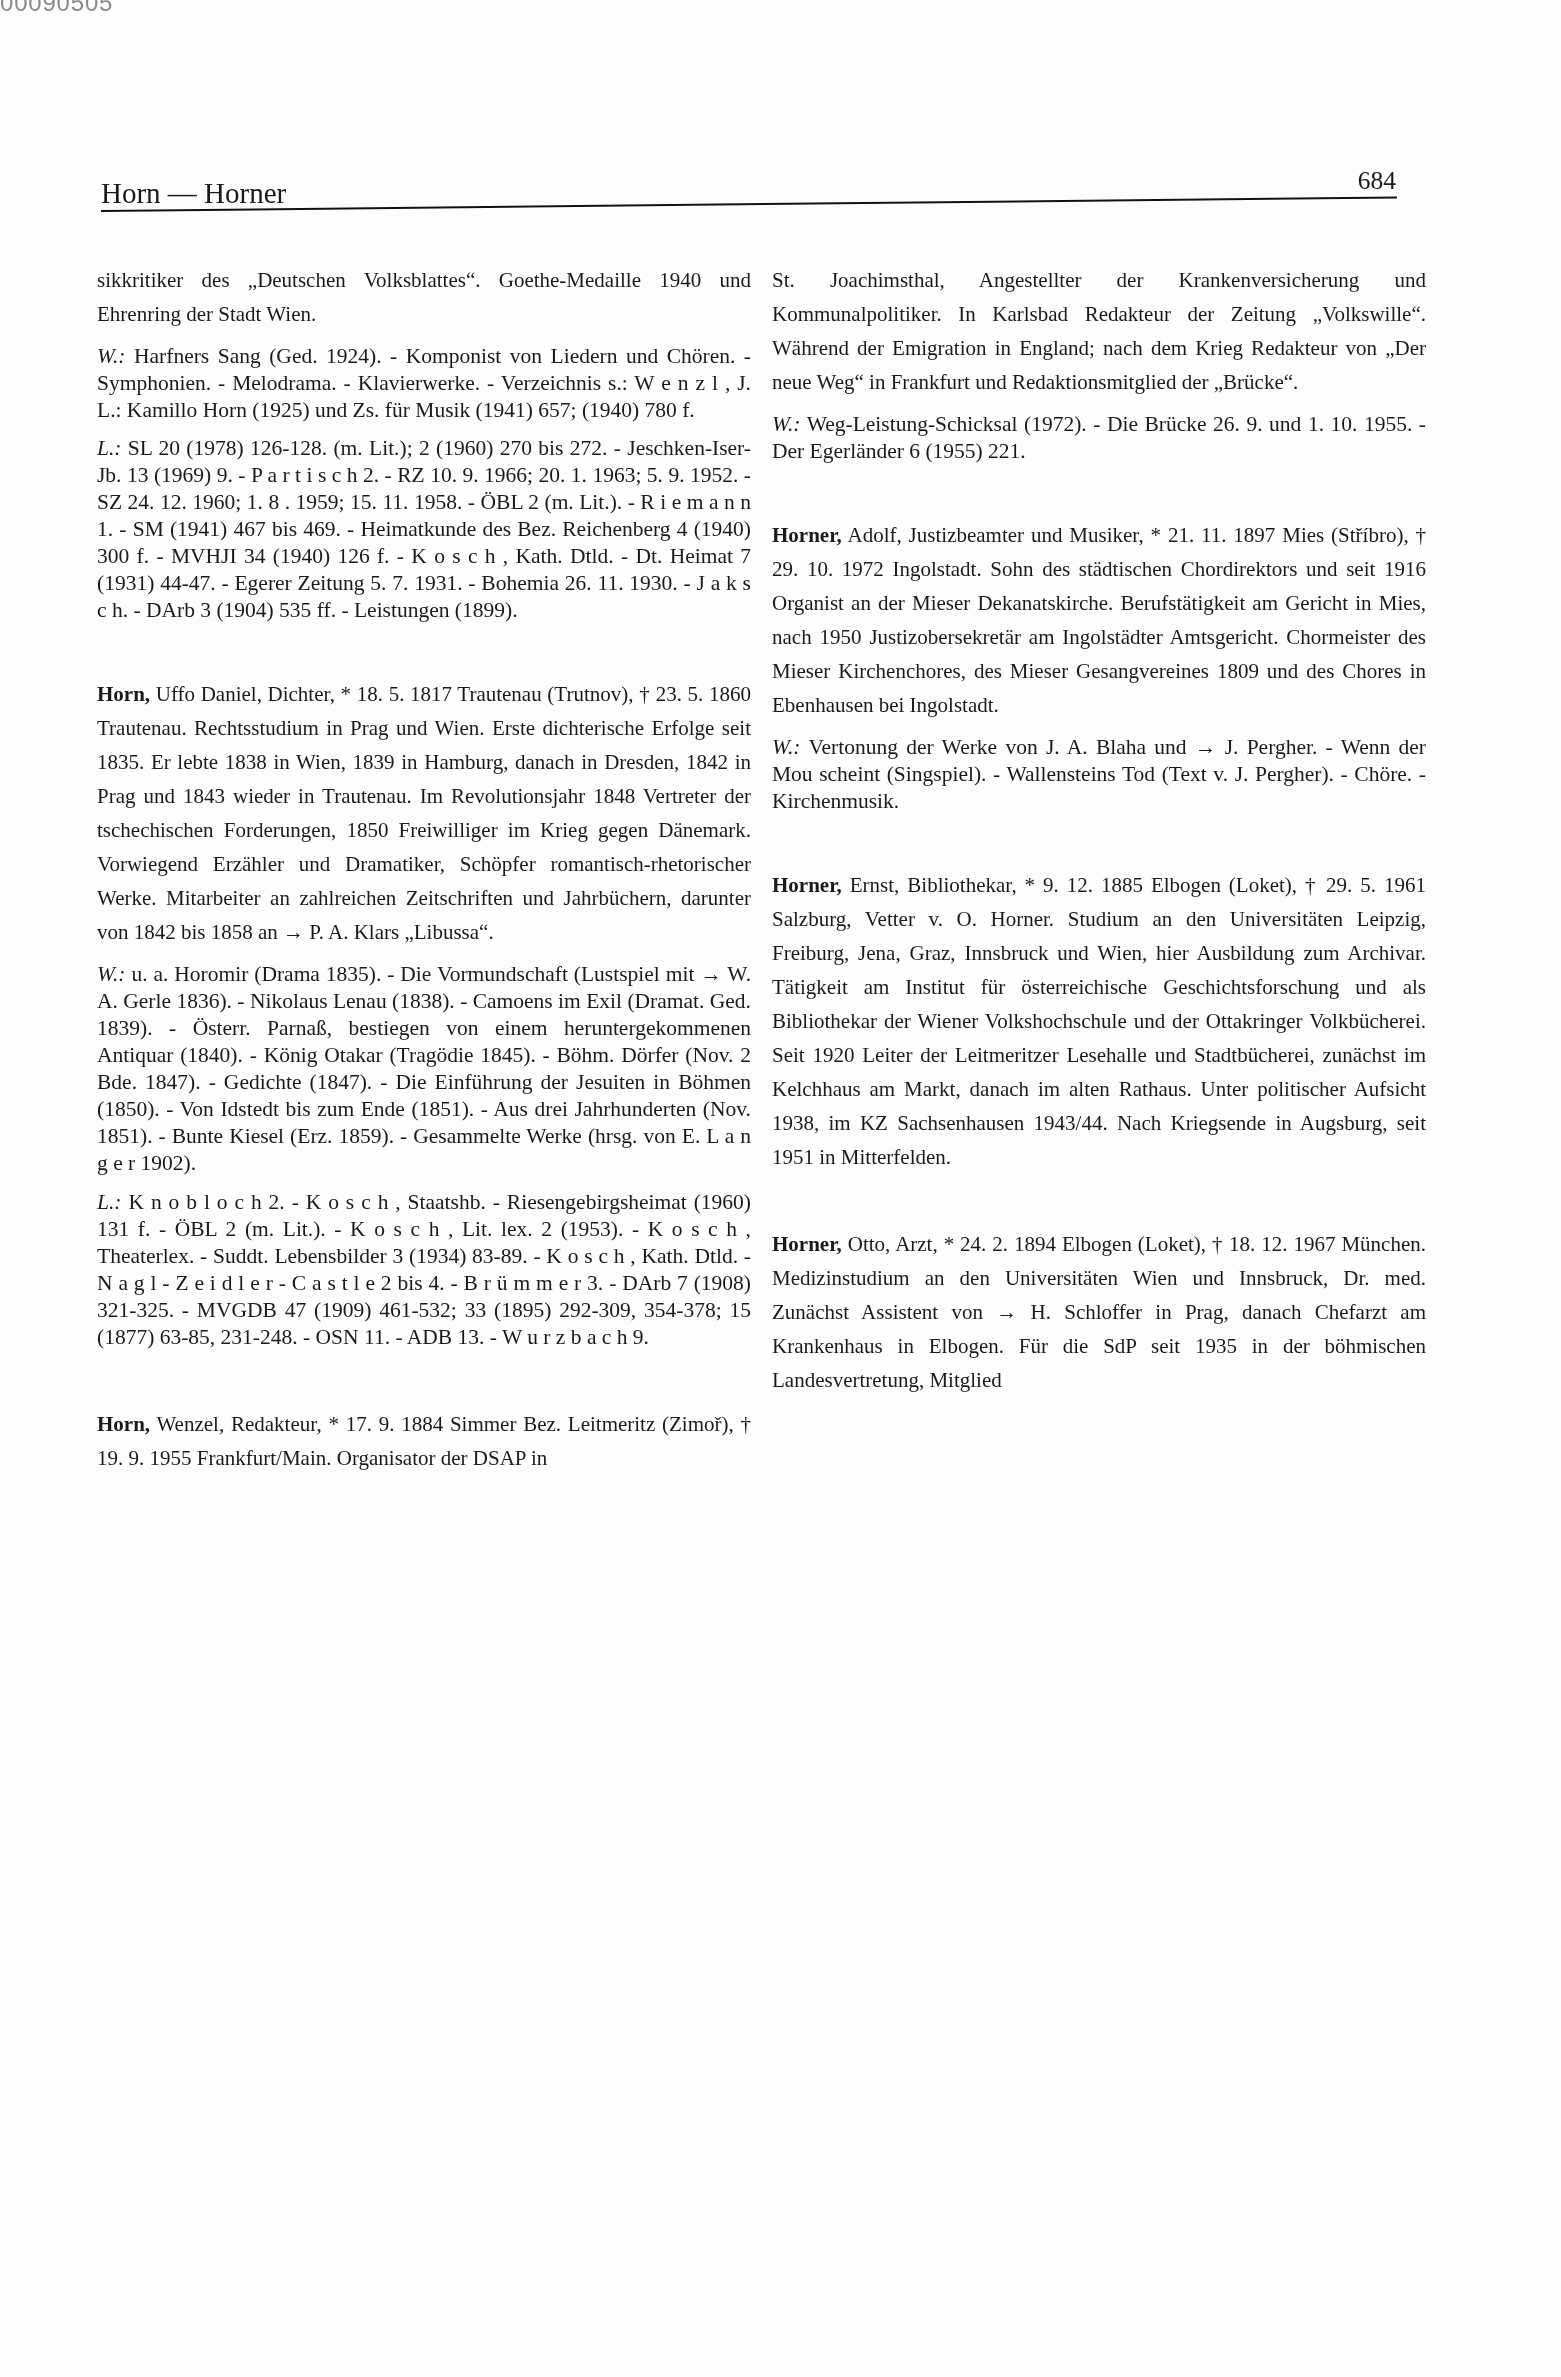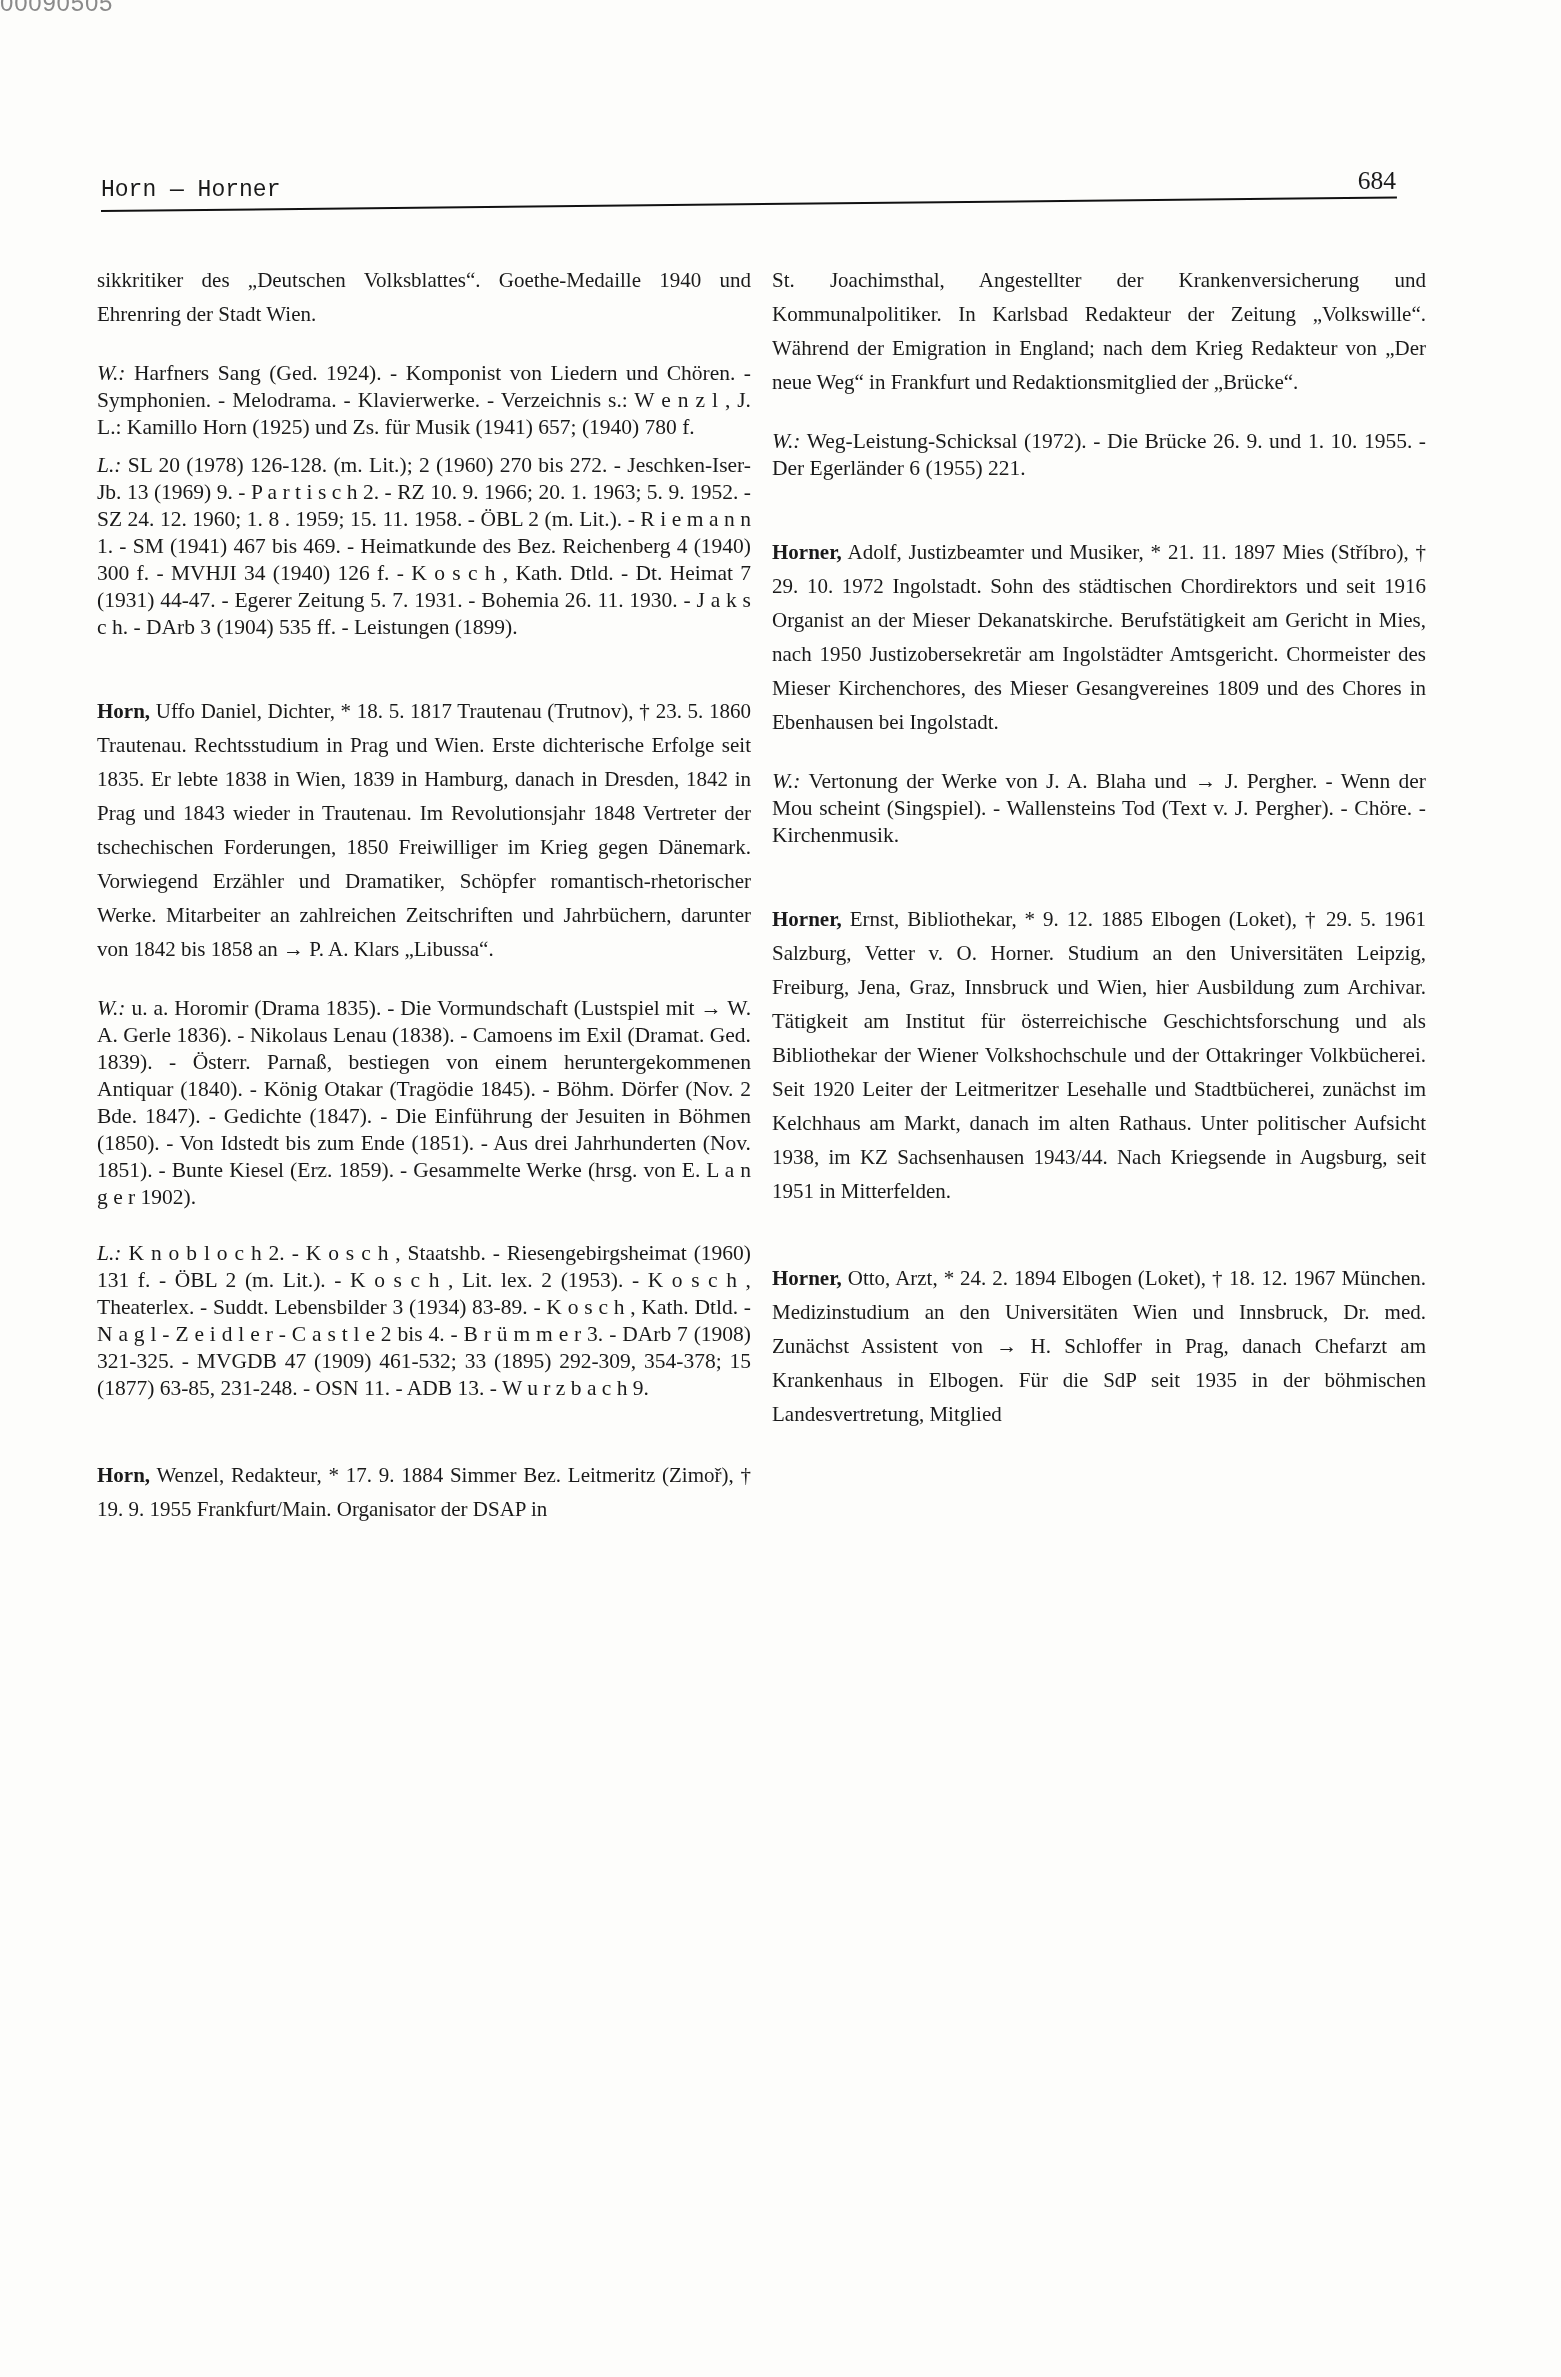--- a/index.html
+++ b/index.html
@@ -1,28 +1,28 @@
 <!DOCTYPE html>
 <html style="font-size:12.8px"><head>
 <meta charset="utf-8">
 <style>
   html, body { margin: 0; padding: 0; background: #fdfdfb; }
   body { width: 1561px; height: 2377px; position: relative; overflow: hidden; color: #1a1a1a; font-family: "DejaVu Serif", "Liberation Serif", serif; }
   .stamp { position: absolute; left: 0; top: -11px; font-family: "Liberation Sans", sans-serif; font-size: 24px; color: #8a8a8a; letter-spacing: 0.8px; }
-  .running-head { position: absolute; left: 101px; top: 177px; font-family: Liberation Mono, monospace; font-size: 23px; }
+  .running-head { position: absolute; left: 101px; top: 177px; font-family: Liberation Serif, serif; font-size: 29px; }
   .page-no { position: absolute; right: 165px; top: 166px; font-family: "Liberation Serif", serif; font-size: 25.5px; }
   .rule { position: absolute; left: 101px; top: 210px; width: 1296px; height: 2.4px; background: #111; transform: rotate(-0.6deg); transform-origin: left center; }
   .col { position: absolute; top: 263px; width: 654px; font-family: "Liberation Serif", serif; }
   .col-left { left: 97px; }
   .col-right { left: 772px; }
   p { margin: 0; text-align: justify; }
   .body { font-size: 21px; line-height: 34px; }
   .small { font-size: 21.5px; line-height: 27px; }
   .gap-s { margin-top: 11px; font-family: Liberation Serif, serif; }
-  .gap-m { margin-top: 29px; }
+  .gap-m { margin-top: 12px; }
   .gap-l { margin-top: 53px; }
   .gap-xl { margin-top: 56px; }
   b.head { font-weight: bold; }
   i.lbl { font-style: italic; }
 </style>
 </head>
 <body>
 
 <div class="stamp">00090505</div>
 <div class="running-head">Horn — Horner</div>

